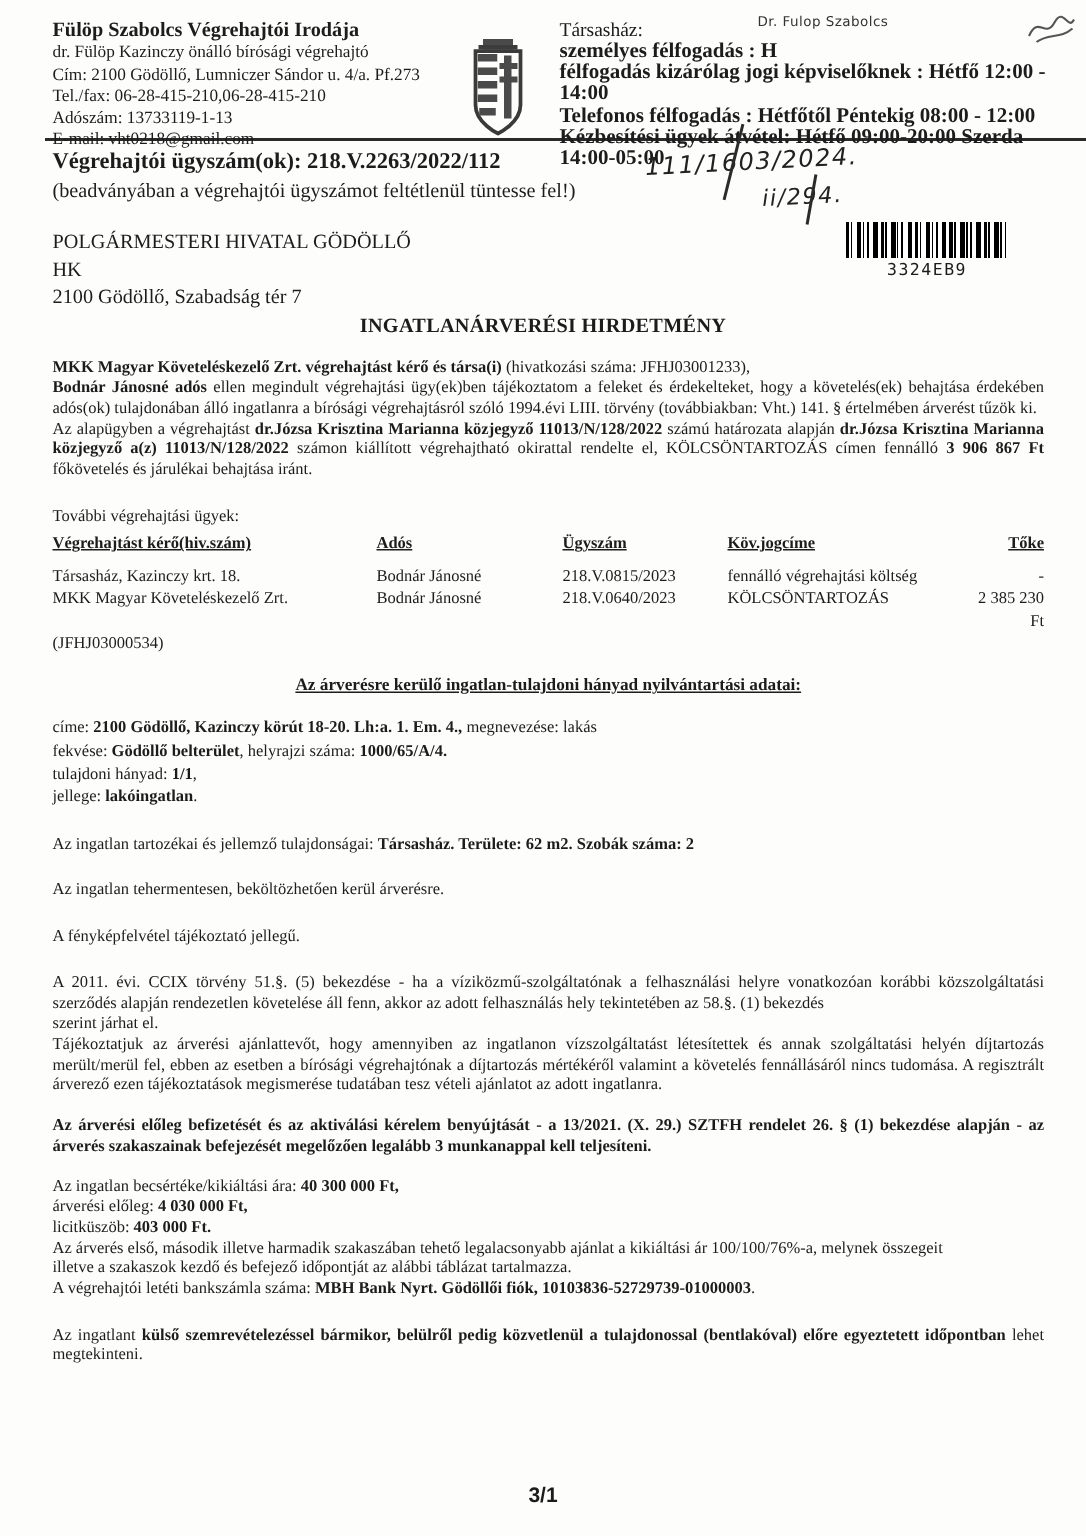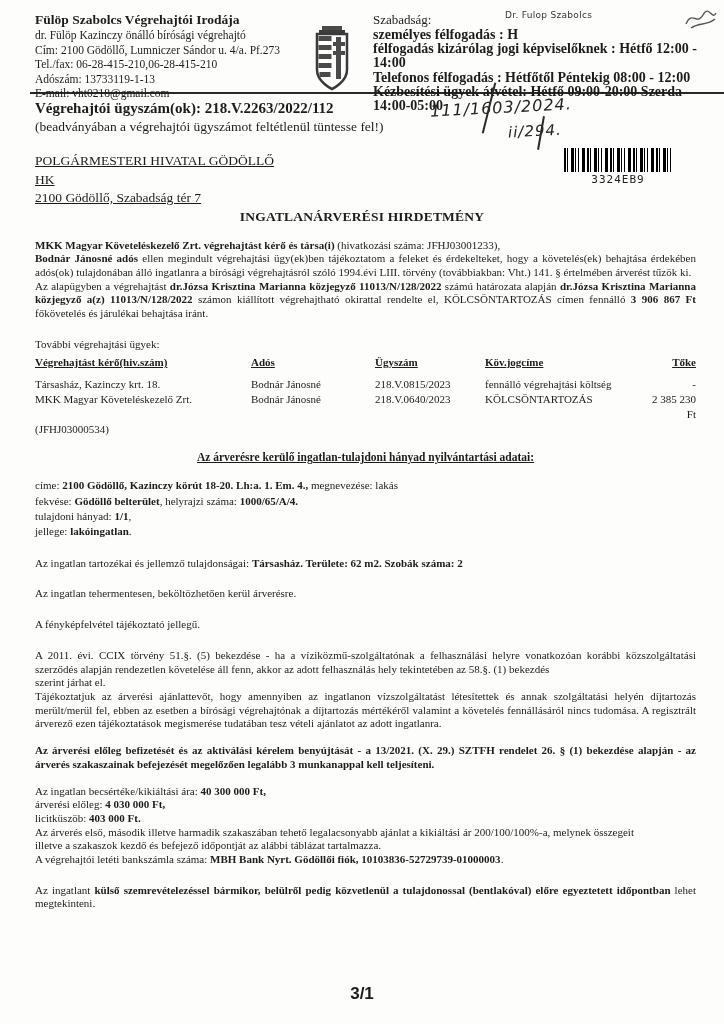--- a/index.html
+++ b/index.html
@@ -31,21 +31,21 @@
   .case{position:relative;padding:5px 17px 0 35px;}
   .case .cnum{font-size:15px;font-weight:bold;line-height:19px;}
   .case .cnote{font-size:13.5px;line-height:18px;}
   .hand{position:absolute;font-family:"DejaVu Sans",sans-serif;font-style:italic;color:#222;transform:rotate(-3deg);letter-spacing:1px;}
   .hand1{left:430px;top:4px;font-size:16px;}
   .hand2{left:508px;top:28px;font-size:15px;}
   .hand-stroke{position:absolute;left:488px;top:-12px;width:2px;height:52px;background:#2b2b2b;transform:rotate(14deg);}
   .hand-stroke2{position:absolute;left:540px;top:22px;width:2px;height:34px;background:#2b2b2b;transform:rotate(10deg);}
 
   
-  .addr-row{position:relative;padding:16px 28px 0 35px;text-decoration:underline;}
+  .addr-row{position:relative;padding:16px 28px 0 35px;}
   .addr .aline{font-size:13.5px;line-height:18.5px;}
   .barcode-box{position:absolute;right:52px;top:12px;text-align:center;}
   .barcode{
     width:108px;height:24px;
     background:
       repeating-linear-gradient(90deg,
         #000 0 2px,#fff 2px 3px,#000 3px 4px,#fff 4px 7px,
         #000 7px 10px,#fff 10px 11px,#000 11px 12px,#fff 12px 14px,
         #000 14px 15px,#fff 15px 18px,#000 18px 21px,#fff 21px 23px);
   }
@@ -62,21 +62,21 @@
   .nojust{text-align:left !important;}
 
   
   .otable{display:grid;grid-template-columns:216px 124px 110px 157px 1fr;margin-top:4px;}
   .otable .cell{font-size:11px;line-height:15.2px;}
   .otable .hcell{font-weight:bold;text-decoration:underline;padding-bottom:6px;}
   .otable .num{text-align:right;}
   .sect-heading{text-align:center;font-weight:bold;text-decoration:underline;font-size:11.5px;margin-top:14px;}
   .prop p{line-height:15.4px;text-align:left;}
 
-  .footer-page{position:absolute;bottom:20px;left:0;width:100%;text-align:center;font-weight:bold;font-size:17px;font-family:"Liberation Sans",sans-serif;}
+  .footer-page{position:absolute;bottom:20px;left:0;width:100%;text-align:center;font-weight:bold;font-size:14px;font-family:"Liberation Sans",sans-serif;}
 </style>
 </head>
 <body>
 
 <div class="page">
 
   <div class="header">
     <div class="office">
       <div class="oname">Fülöp Szabolcs Végrehajtói Irodája</div>
       <div class="oline">dr. Fülöp Kazinczy önálló bírósági végrehajtó</div>
@@ -95,21 +95,21 @@
       <rect x="9.5" y="30" width="13" height="5" fill="#4a4a4a"></rect>
       <rect x="9.5" y="39" width="13" height="5" fill="#4a4a4a"></rect>
       <rect x="10.5" y="48" width="11" height="5" fill="#4a4a4a"></rect>
       <rect x="27" y="13" width="5" height="42" fill="#4a4a4a"></rect>
       <rect x="24" y="18" width="12" height="4" fill="#4a4a4a"></rect>
       <rect x="24" y="27" width="12" height="4" fill="#4a4a4a"></rect>
     </svg>
 
     <div class="reception">
       <span class="stamp-name">Dr. Fulop Szabolcs</span>
-      <div class="rlabel">Szabadság:</div>
+      <div class="rlabel">Társasház:</div>
       <div class="rline">személyes félfogadás : H</div>
       <div class="rline">félfogadás kizárólag jogi képviselőknek : Hétfő  12:00 - 14:00</div>
       <div class="rline">Telefonos félfogadás : Hétfőtől Péntekig  08:00 - 12:00</div>
       <div class="rline">Kézbesítési ügyek átvétel: Hétfő 09:00-20:00 Szerda 14:00-05:00</div>
     </div>
 
     <svg class="signature" width="34" height="24" viewBox="0 0 34 24">
       <path d="M2 16 C8 2 13 18 19 7 S28 13 32 5 M7 20 C15 14 23 18 31 11" fill="none" stroke="#555" stroke-width="1.4"></path>
     </svg>
   </div>
@@ -184,21 +184,21 @@
     <p class="mt-l nojust"><span>A fényképfelvétel tájékoztató jellegű.</span></p>
 
     <p class="mt-l"><span>A 2011. évi. CCIX törvény 51.§. (5) bekezdése - ha a víziközmű-szolgáltatónak a felhasználási helyre vonatkozóan korábbi közszolgáltatási szerződés alapján rendezetlen követelése áll fenn, akkor az adott felhasználás hely tekintetében az 58.§. (1) bekezdés</span><br><span>szerint járhat el.</span></p>
     <p><span>Tájékoztatjuk az árverési ajánlattevőt, hogy amennyiben az ingatlanon vízszolgáltatást létesítettek és annak szolgáltatási helyén díjtartozás merült/merül fel, ebben az esetben a bírósági végrehajtónak a díjtartozás mértékéről valamint a követelés fennállásáról nincs tudomása. A regisztrált árverező ezen tájékoztatások megismerése tudatában tesz vételi ajánlatot az adott ingatlanra.</span></p>
 
     <p class="mt-m"><span class="b">Az árverési előleg befizetését és az aktiválási kérelem benyújtását - a 13/2021. (X. 29.) SZTFH rendelet 26. § (1) bekezdése alapján - az árverés szakaszainak befejezését megelőzően legalább 3 munkanappal kell teljesíteni.</span></p>
 
     <p class="mt-m nojust"><span>Az ingatlan becsértéke/kikiáltási ára:  </span><span class="b">40 300 000 Ft,</span></p>
     <p class="nojust"><span>árverési előleg: </span><span class="b">4 030 000 Ft,</span></p>
     <p class="nojust"><span>licitküszöb: </span><span class="b">403 000 Ft.</span></p>
-    <p><span>Az árverés első, második illetve harmadik szakaszában tehető legalacsonyabb ajánlat a kikiáltási ár 200/100/100%-a, melynek összegeit</span><br><span>illetve a szakaszok kezdő és befejező időpontját az alábbi táblázat tartalmazza.</span></p>
+    <p><span>Az árverés első, második illetve harmadik szakaszában tehető legalacsonyabb ajánlat a kikiáltási ár 100/100/76%-a, melynek összegeit</span><br><span>illetve a szakaszok kezdő és befejező időpontját az alábbi táblázat tartalmazza.</span></p>
     <p class="nojust"><span>A végrehajtói letéti bankszámla száma: </span><span class="b">MBH Bank Nyrt. Gödöllői fiók, 10103836-52729739-01000003</span><span>.</span></p>
 
     <p class="mt-l"><span>Az ingatlant </span><span class="b">külső szemrevételezéssel bármikor, belülről pedig közvetlenül a tulajdonossal (bentlakóval) előre egyeztetett időpontban</span><span> lehet megtekinteni.</span></p>
 
   </div>
 
   <div class="footer-page">3/1</div>
 
 </div>
 

